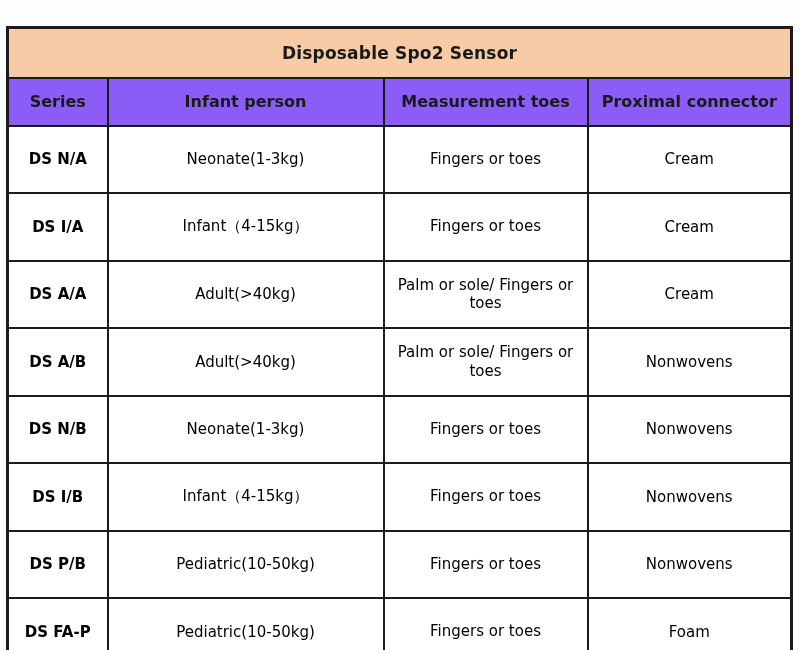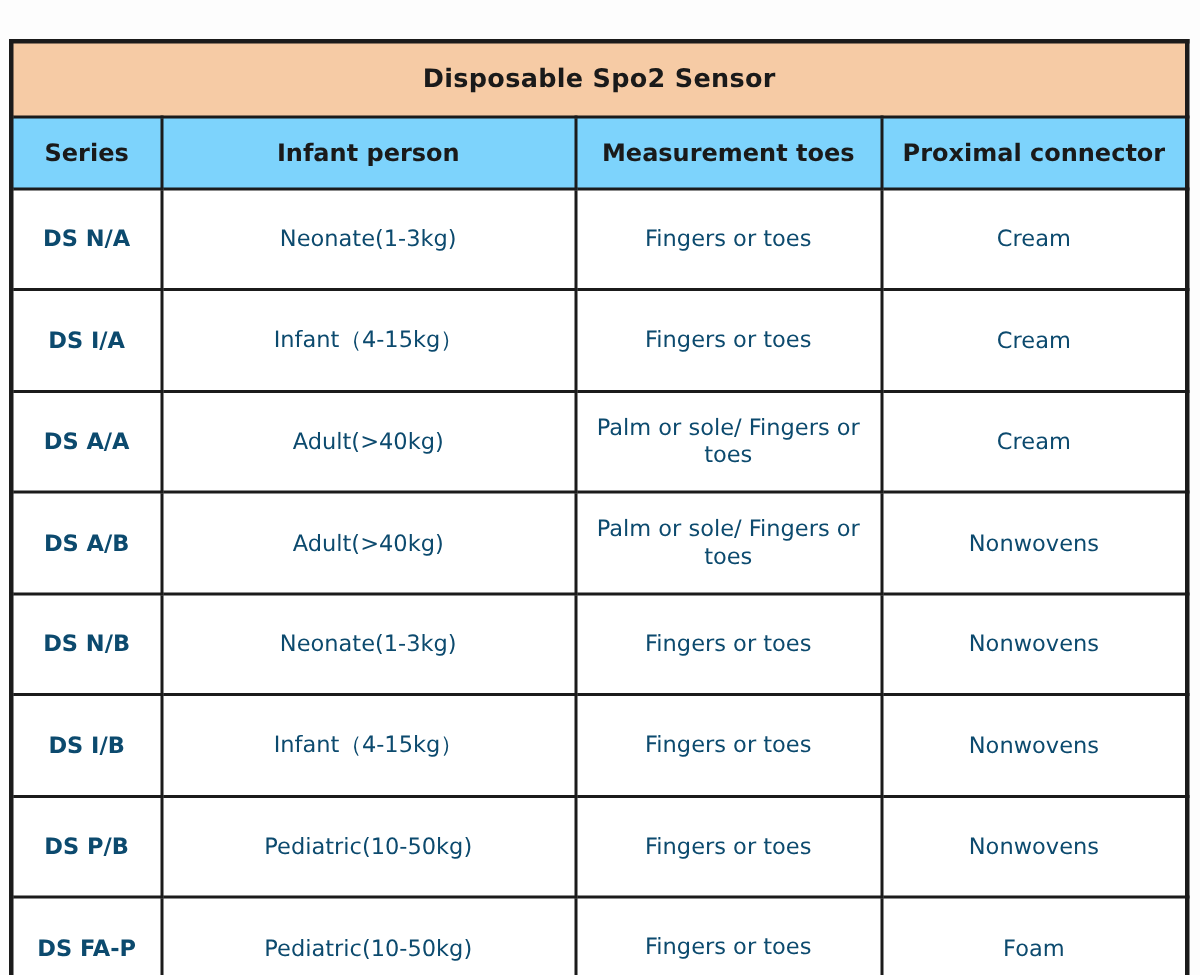--- a/index.html
+++ b/index.html
@@ -20,38 +20,38 @@
     table-layout: fixed;
     background: #ffffff;
     border: 3px solid #1b1b1b;
     margin-top: 24px;
   }
   table.spec-table td, table.spec-table th {
     border: 2px solid #1b1b1b;
     text-align: center;
     vertical-align: middle;
     padding: 2px 4px;
-    color: #0c4a6e;
+    color: #000000;
   }
   .col-series  { width: 100px; }
   .col-person  { width: 276px; }
   .col-part    { width: 204px; }
   .col-conn    { width: 204px; }
 
   tr.title-row th {
     height: 50px;
     background: #f6cba5;
     font-size: 17px;
     font-weight: bold;
     color: #1a1a1a;
     letter-spacing: 0.2px;
   }
   tr.header-row th {
     height: 48px;
-    background: #7dd3fc;
+    background: #8b5cf6;
     font-size: 16px;
     font-weight: bold;
     color: #1a1a1a;
   }
   tr.data-row { height: 49px; }
   tr.data-row td { font-size: 15px; }
   td.series-cell {
     font-weight: bold;
     color: #161616;
     font-size: 15px;

